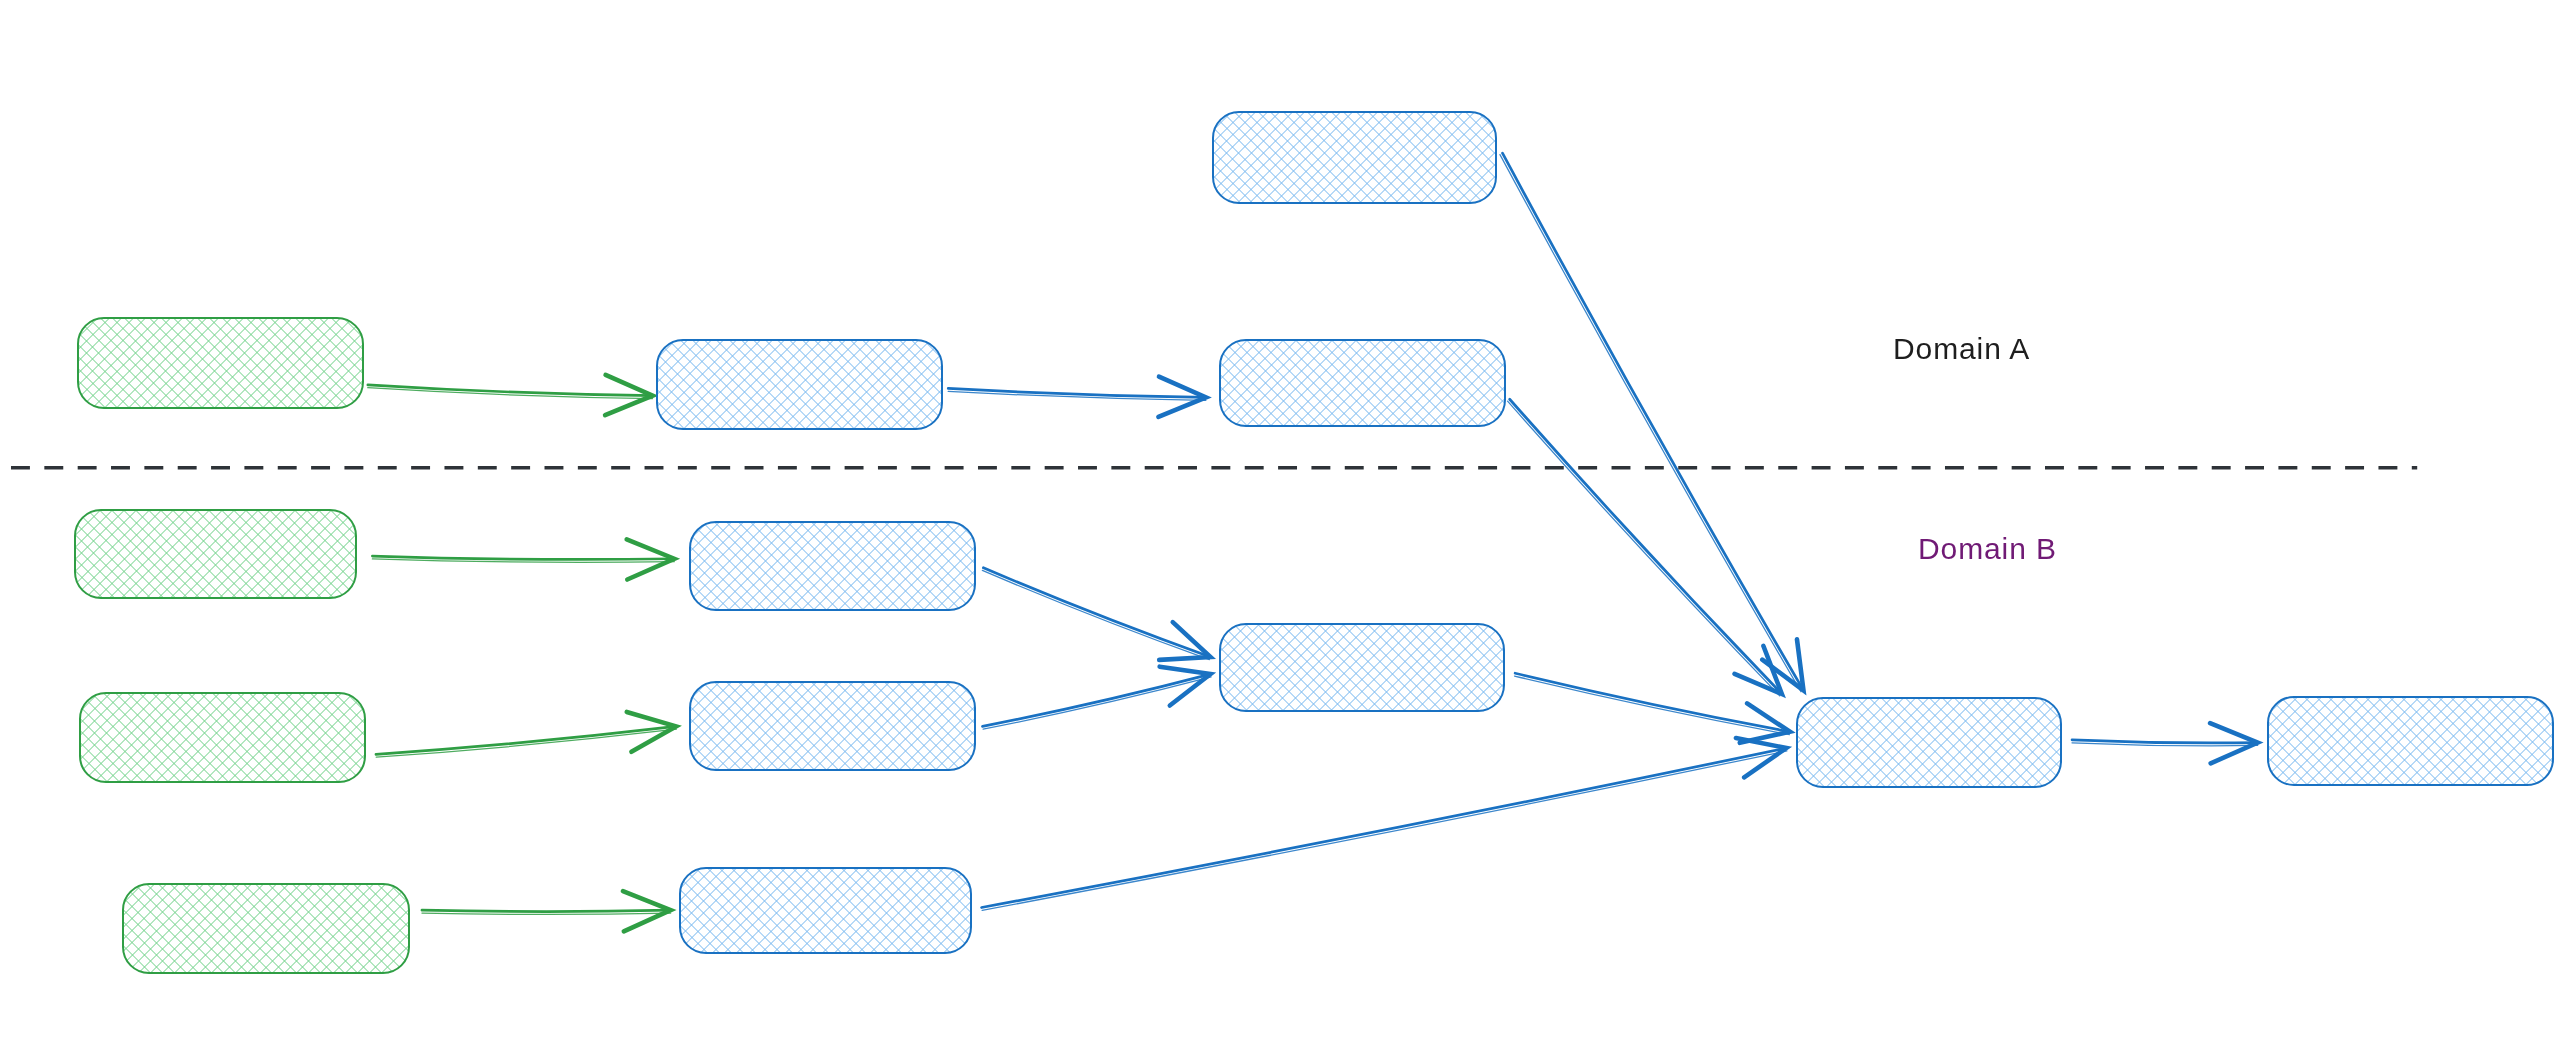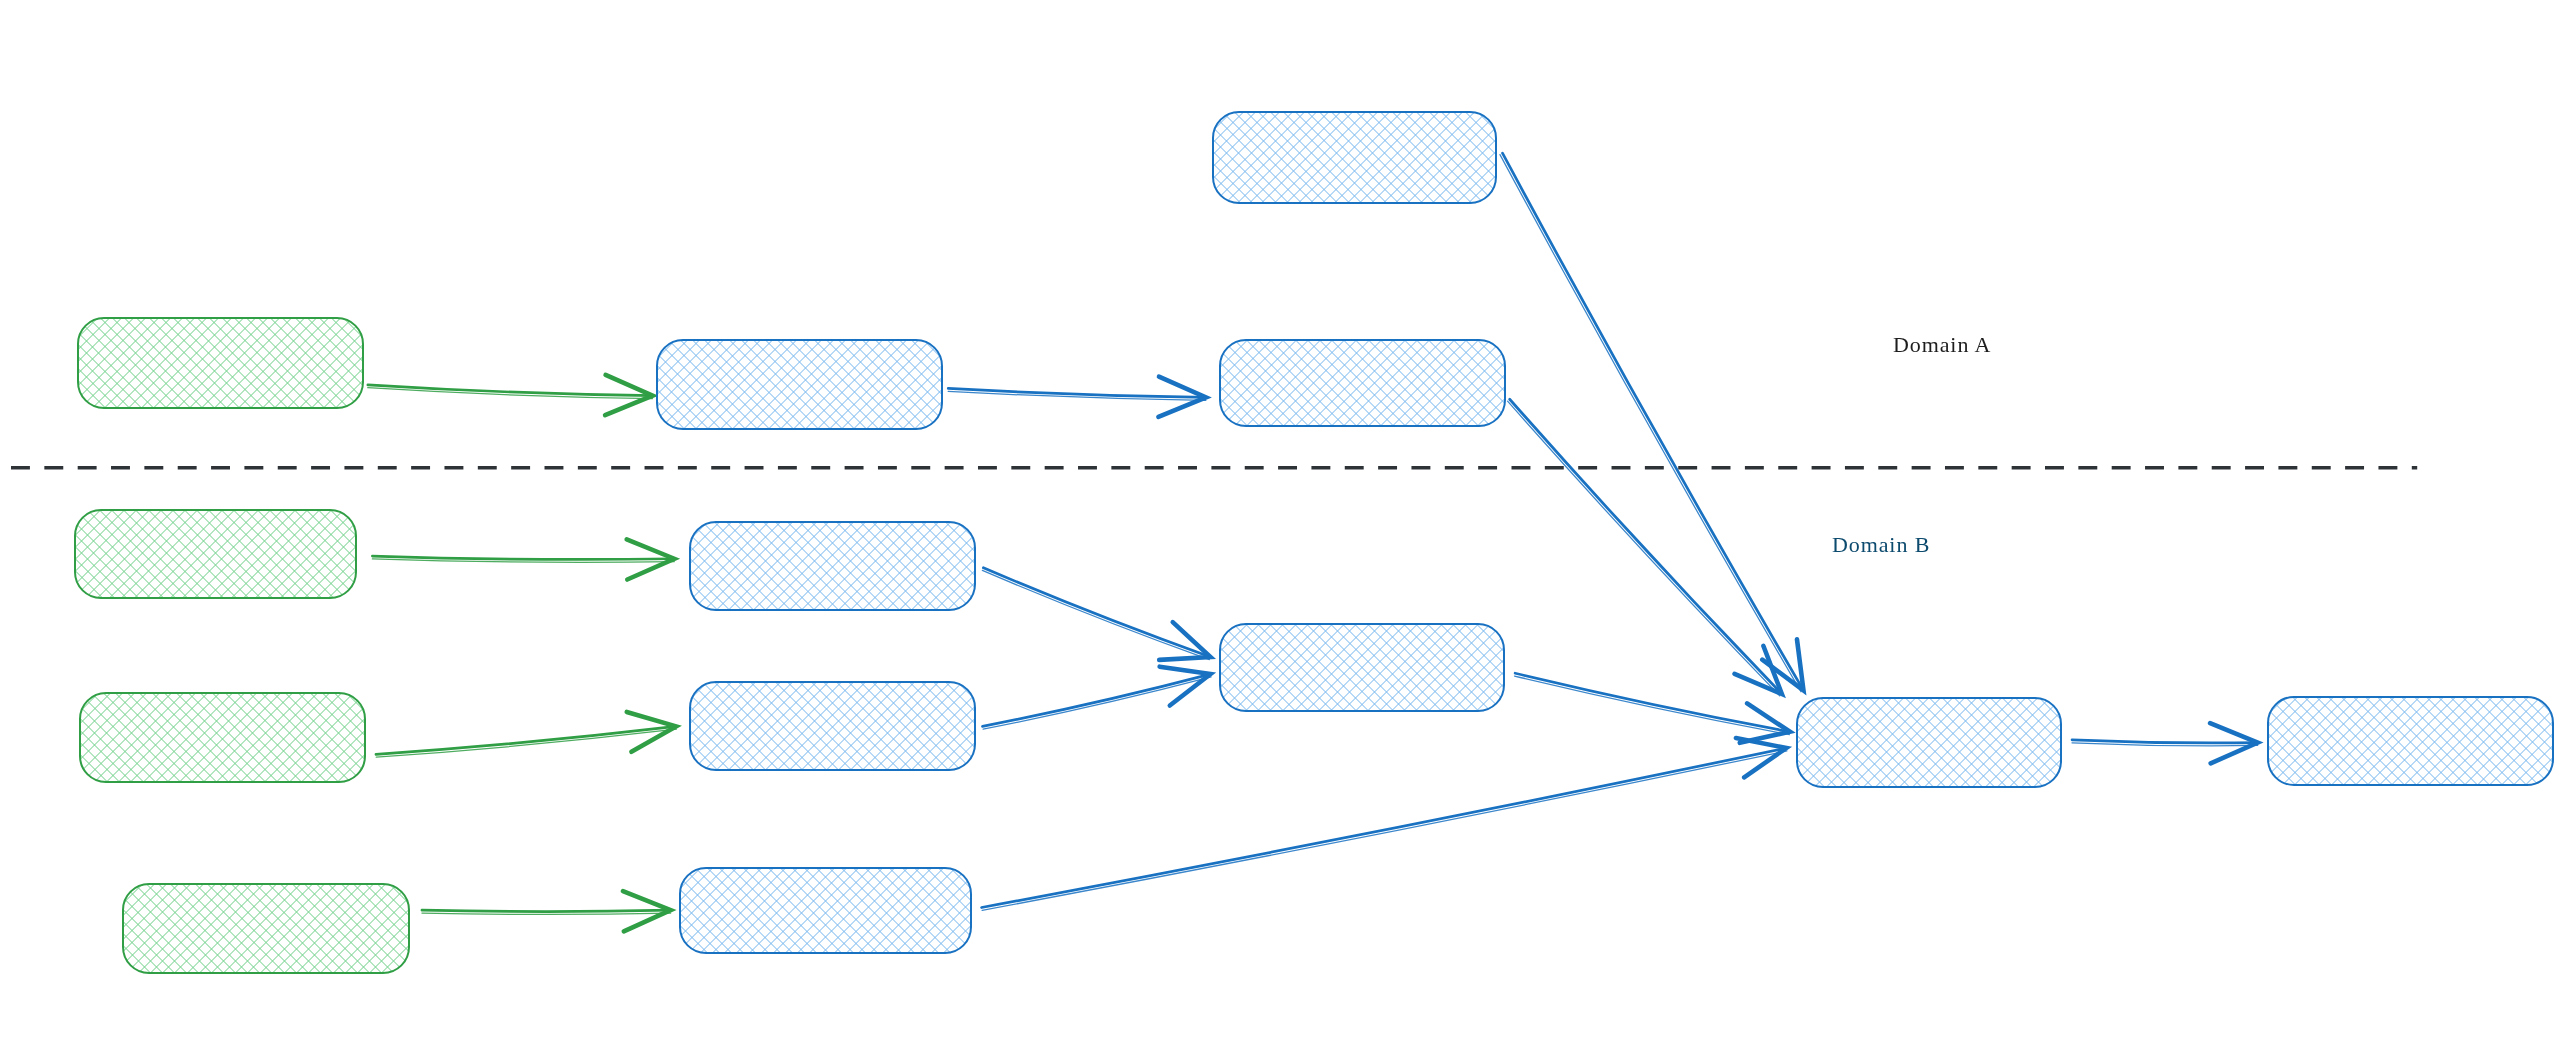--- a/index.html
+++ b/index.html
@@ -13,24 +13,24 @@
   #edge-layer{position:absolute;left:0;top:0;width:2576px;height:1049px;}
   .node{
     position:absolute;
     box-sizing:border-box;
     background-color:#ffffff;
     border:2.7px solid #000;
     border-radius:27px;
   }
   .label{
     position:absolute;
-    font-size:22px;
+    font-size:30px;
     letter-spacing:0.9px;
     white-space:nowrap;
-    font-family:Liberation Serif, serif;
+    font-family:Liberation Sans, sans-serif;
   }
 </style>
 </head>
 <body>
 
 <div id="stage">
   <svg id="edge-layer" xmlns="http://www.w3.org/2000/svg" viewBox="0 0 2858 1164" width="2576" height="1049">
       <defs>
         <marker id="arrow-blue" orient="auto" markerUnits="userSpaceOnUse" markerWidth="90" markerHeight="70" refX="0" refY="0" viewBox="-42 -22 46 44">
           <path d="M-33 -14 L0 0 L-33 14" fill="none" stroke="#1971c2" stroke-width="3.2" stroke-linecap="round"></path>
@@ -72,15 +72,15 @@
     <div class="node" style="left: 74px; top: 509px; width: 283px; height: 90px; border-color: rgb(47, 158, 68); background-image: repeating-linear-gradient(45deg, rgba(118, 211, 142, 0.55) 0px, rgba(118, 211, 142, 0.55) 1.4px, transparent 1.4px, transparent 8.6px), repeating-linear-gradient(-45deg, rgba(118, 211, 142, 0.55) 0px, rgba(118, 211, 142, 0.55) 1.4px, transparent 1.4px, transparent 8.6px);"></div>
     <div class="node" style="left: 689px; top: 521px; width: 287px; height: 90px; border-color: rgb(25, 113, 194); background-image: repeating-linear-gradient(45deg, rgba(125, 187, 240, 0.55) 0px, rgba(125, 187, 240, 0.55) 1.4px, transparent 1.4px, transparent 8.6px), repeating-linear-gradient(-45deg, rgba(125, 187, 240, 0.55) 0px, rgba(125, 187, 240, 0.55) 1.4px, transparent 1.4px, transparent 8.6px);"></div>
     <div class="node" style="left: 79px; top: 692px; width: 287px; height: 91px; border-color: rgb(47, 158, 68); background-image: repeating-linear-gradient(45deg, rgba(118, 211, 142, 0.55) 0px, rgba(118, 211, 142, 0.55) 1.4px, transparent 1.4px, transparent 8.6px), repeating-linear-gradient(-45deg, rgba(118, 211, 142, 0.55) 0px, rgba(118, 211, 142, 0.55) 1.4px, transparent 1.4px, transparent 8.6px);"></div>
     <div class="node" style="left: 689px; top: 681px; width: 287px; height: 90px; border-color: rgb(25, 113, 194); background-image: repeating-linear-gradient(45deg, rgba(125, 187, 240, 0.55) 0px, rgba(125, 187, 240, 0.55) 1.4px, transparent 1.4px, transparent 8.6px), repeating-linear-gradient(-45deg, rgba(125, 187, 240, 0.55) 0px, rgba(125, 187, 240, 0.55) 1.4px, transparent 1.4px, transparent 8.6px);"></div>
     <div class="node" style="left: 1219px; top: 623px; width: 286px; height: 89px; border-color: rgb(25, 113, 194); background-image: repeating-linear-gradient(45deg, rgba(125, 187, 240, 0.55) 0px, rgba(125, 187, 240, 0.55) 1.4px, transparent 1.4px, transparent 8.6px), repeating-linear-gradient(-45deg, rgba(125, 187, 240, 0.55) 0px, rgba(125, 187, 240, 0.55) 1.4px, transparent 1.4px, transparent 8.6px);"></div>
     <div class="node" style="left: 122px; top: 883px; width: 288px; height: 91px; border-color: rgb(47, 158, 68); background-image: repeating-linear-gradient(45deg, rgba(118, 211, 142, 0.55) 0px, rgba(118, 211, 142, 0.55) 1.4px, transparent 1.4px, transparent 8.6px), repeating-linear-gradient(-45deg, rgba(118, 211, 142, 0.55) 0px, rgba(118, 211, 142, 0.55) 1.4px, transparent 1.4px, transparent 8.6px);"></div>
     <div class="node" style="left: 679px; top: 867px; width: 293px; height: 87px; border-color: rgb(25, 113, 194); background-image: repeating-linear-gradient(45deg, rgba(125, 187, 240, 0.55) 0px, rgba(125, 187, 240, 0.55) 1.4px, transparent 1.4px, transparent 8.6px), repeating-linear-gradient(-45deg, rgba(125, 187, 240, 0.55) 0px, rgba(125, 187, 240, 0.55) 1.4px, transparent 1.4px, transparent 8.6px);"></div>
     <div class="node" style="left: 1796px; top: 697px; width: 266px; height: 91px; border-color: rgb(25, 113, 194); background-image: repeating-linear-gradient(45deg, rgba(125, 187, 240, 0.55) 0px, rgba(125, 187, 240, 0.55) 1.4px, transparent 1.4px, transparent 8.6px), repeating-linear-gradient(-45deg, rgba(125, 187, 240, 0.55) 0px, rgba(125, 187, 240, 0.55) 1.4px, transparent 1.4px, transparent 8.6px);"></div>
     <div class="node" style="left: 2267px; top: 696px; width: 287px; height: 90px; border-color: rgb(25, 113, 194); background-image: repeating-linear-gradient(45deg, rgba(125, 187, 240, 0.55) 0px, rgba(125, 187, 240, 0.55) 1.4px, transparent 1.4px, transparent 8.6px), repeating-linear-gradient(-45deg, rgba(125, 187, 240, 0.55) 0px, rgba(125, 187, 240, 0.55) 1.4px, transparent 1.4px, transparent 8.6px);"></div>
     <div class="label" style="left: 1893px; top: 332px; color: rgb(30, 30, 30);">Domain A</div>
-    <div class="label" style="left: 1832px; top: 532px; color: #0c4a6e;">Domain B</div>
+    <div class="label" style="left: 1918px; top: 532px; color: #701a75;">Domain B</div>
   </div>
 
 
 </body></html>

